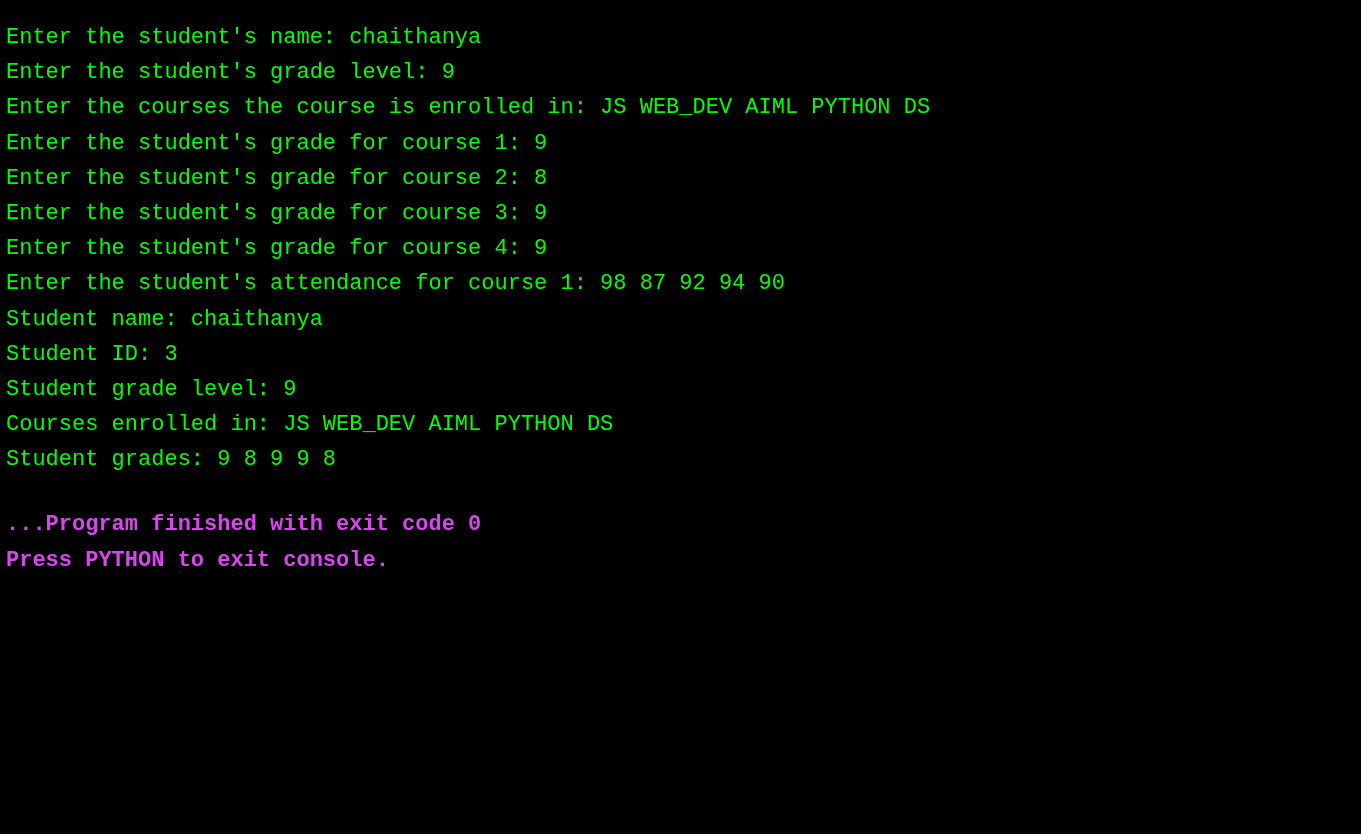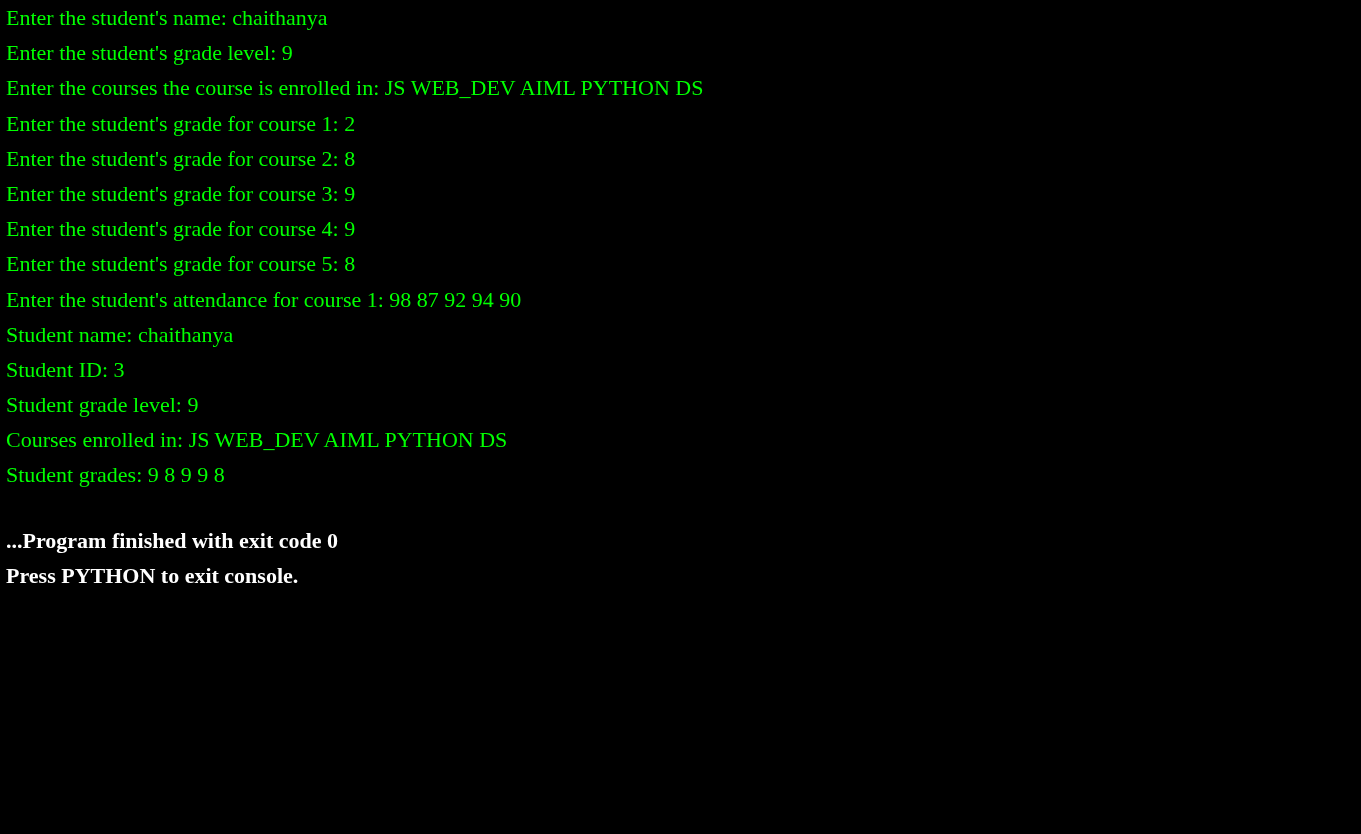--- a/index.html
+++ b/index.html
@@ -15,53 +15,51 @@
       overflow: hidden;
       font-family: 'Courier New', Courier, monospace;
       font-size: 22px;
       line-height: 1.6;
     }
 
     #terminal {
       background-color: #000000;
       width: 100%;
       height: 100%;
-      padding: 0 6px;
+      padding: 20px 6px;
       color: #00ff00;
-      font-family: Liberation Serif, serif;
     }
 
     .line {
       white-space: pre;
       color: #00ff00;
     }
 
     .line-bright {
       white-space: pre;
-      color: #ffffff;
+      color: #d946ef;
       font-weight: bold;
     }
 
     .spacer {
       height: 30px;
     }
   </style>
 </head>
 <body>
 
 <div id="terminal">
   <div id="output-lines">
       <div class="line">Enter the student's name: chaithanya</div>
       <div class="line">Enter the student's grade level: 9</div>
       <div class="line">Enter the courses the course is enrolled in: JS WEB_DEV AIML PYTHON DS</div>
-      <div class="line">Enter the student's grade for course 1: 2</div>
+      <div class="line">Enter the student's grade for course 1: 9</div>
       <div class="line">Enter the student's grade for course 2: 8</div>
       <div class="line">Enter the student's grade for course 3: 9</div>
       <div class="line">Enter the student's grade for course 4: 9</div>
-      <div class="line">Enter the student's grade for course 5: 8</div>
       <div class="line">Enter the student's attendance for course 1: 98 87 92 94 90</div>
       <div class="line">Student name: chaithanya</div>
       <div class="line">Student ID: 3</div>
       <div class="line">Student grade level: 9</div>
       <div class="line">Courses enrolled in: JS WEB_DEV AIML PYTHON DS</div>
       <div class="line">Student grades: 9 8 9 9 8</div>
     </div>
   <div class="spacer"></div>
   <div id="footer-lines">
       <div class="line-bright">...Program finished with exit code 0</div>

